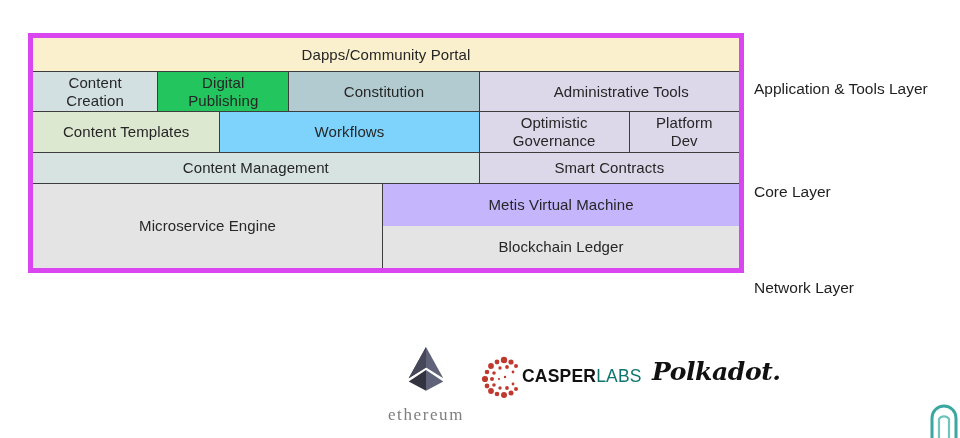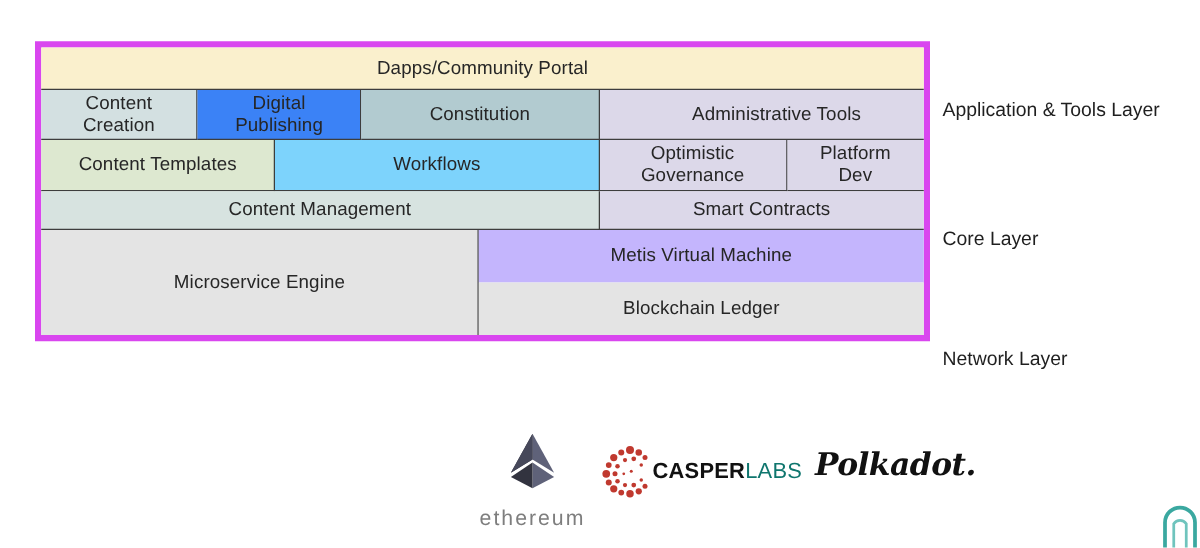--- a/index.html
+++ b/index.html
@@ -87,21 +87,21 @@
     height: 88px;
   }
   .logo { position: absolute; }
 
   
   #logo-ethereum { left: 376px; top: 2px; width: 100px; height: 86px; }
   #eth-mark { position: absolute; left: 28px; top: 0px; width: 44px; height: 56px; }
   #eth-word {
     position: absolute; left: 0; top: 58px; width: 100px;
     text-align: center; font-size: 17px; color: #7e7e7e;
-    letter-spacing: 1.6px; font-family: Liberation Sans, sans-serif;
+    letter-spacing: 1.6px; font-family: Liberation Serif, serif;
   }
 
   
   #logo-casperlabs { left: 480px; top: 10px; width: 150px; height: 48px; }
   #casper-mark { position: absolute; left: 0; top: 0; width: 44px; height: 44px; }
   #casper-word {
     position: absolute; left: 42px; top: 11px;
     font-size: 17.5px; white-space: nowrap;
   }
   #casper-word .b { font-weight: bold; color: #111111; letter-spacing: .2px; }
@@ -134,21 +134,21 @@
 
 <div id="stack">
 
   <div class="row r1">
     <div class="cell last" style="width:716px;background:#faf0cd;">Dapps/Community Portal</div>
   </div>
 
   <div class="row r2">
     <div class="cell" style="width:127px;background:#d3e0e1;">Content
 Creation</div>
-    <div class="cell" style="width:133px;background:#3b82f6;">Digital
+    <div class="cell" style="width:133px;background:#22c55e;">Digital
 Publishing</div>
     <div class="cell" style="width:193px;background:#b2cbd0;">Constitution</div>
     <div class="cell last" style="width:263px;background:#dcd8e9;padding-left:28px;">Administrative Tools</div>
   </div>
 
   <div class="row r3">
     <div class="cell" style="width:190px;background:#dde8d0;">Content Templates</div>
     <div class="cell" style="width:263px;background:#7dd3fc;">Workflows</div>
     <div class="cell" style="width:152px;background:#dcd8e9;">Optimistic
 Governance</div>

